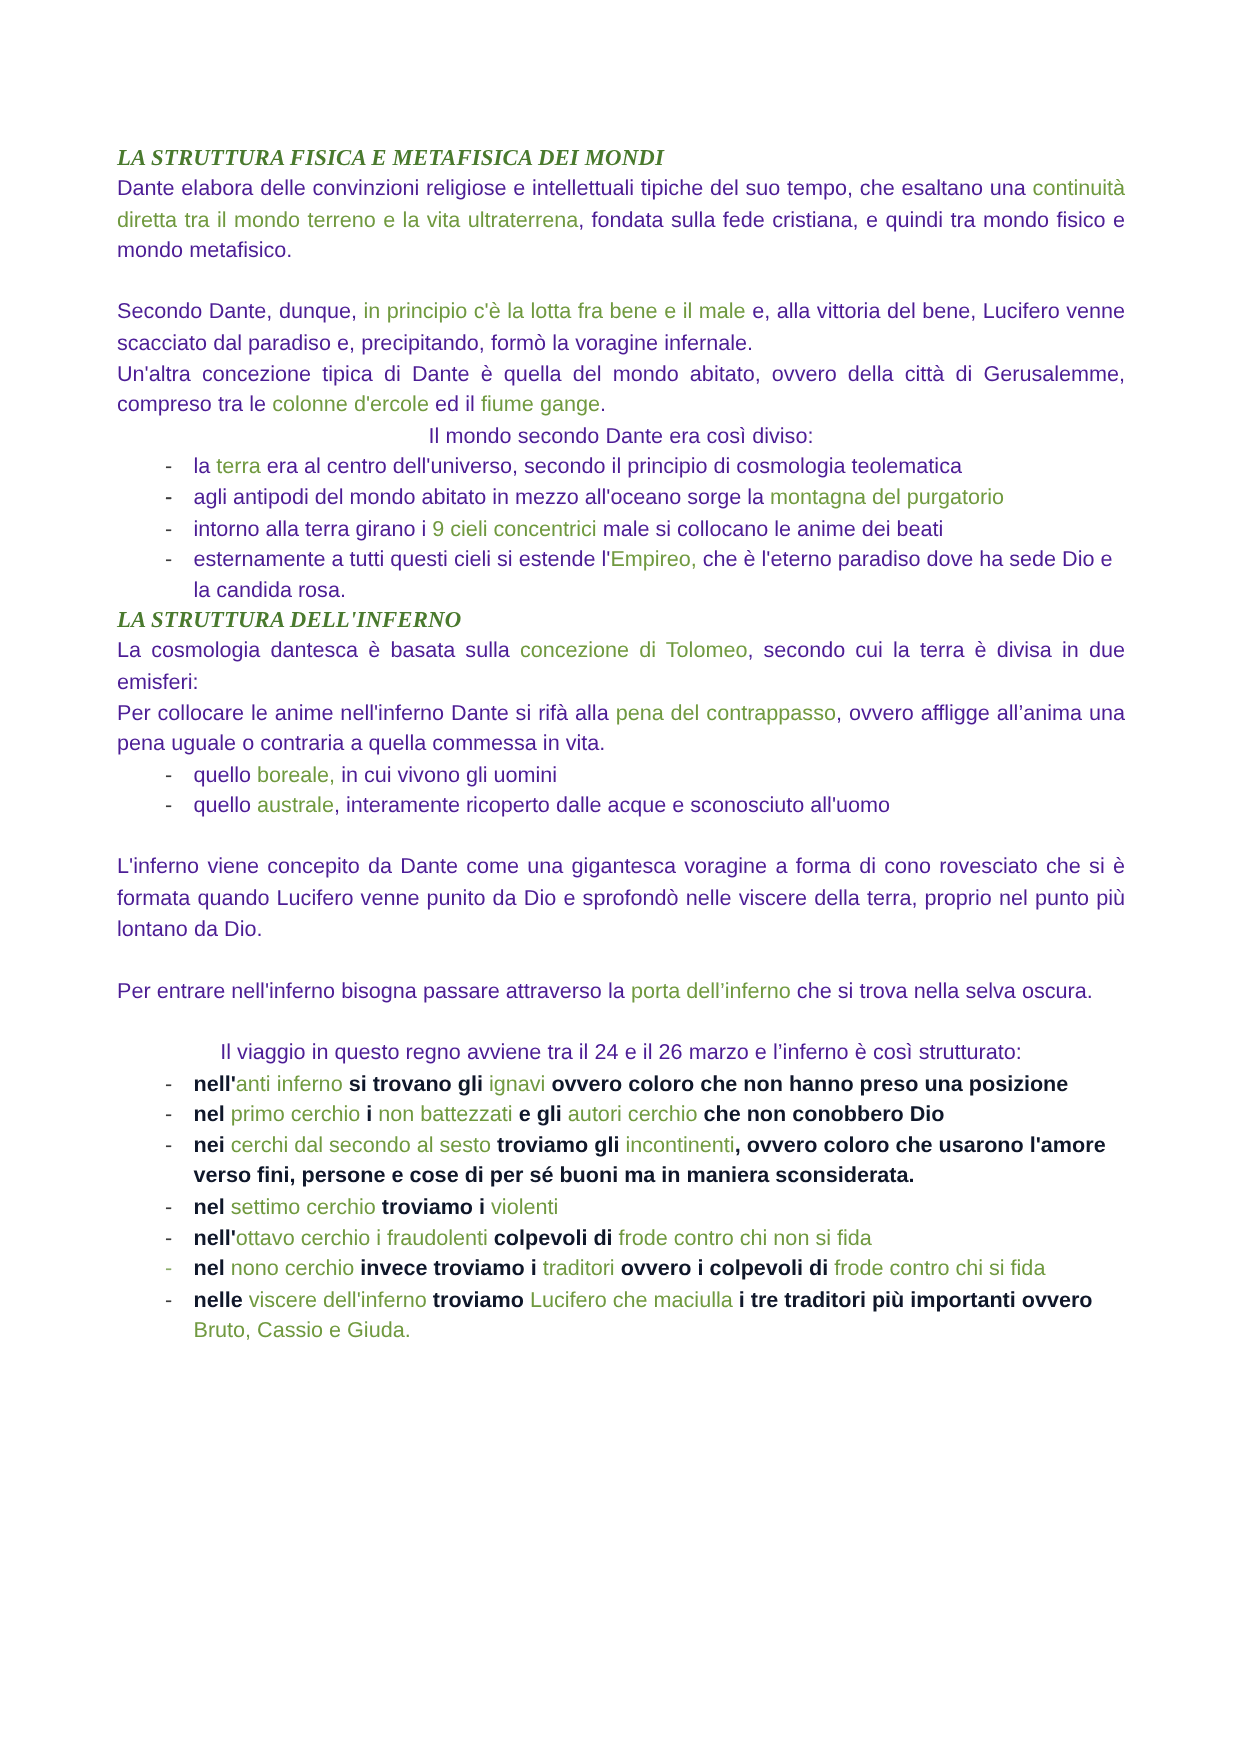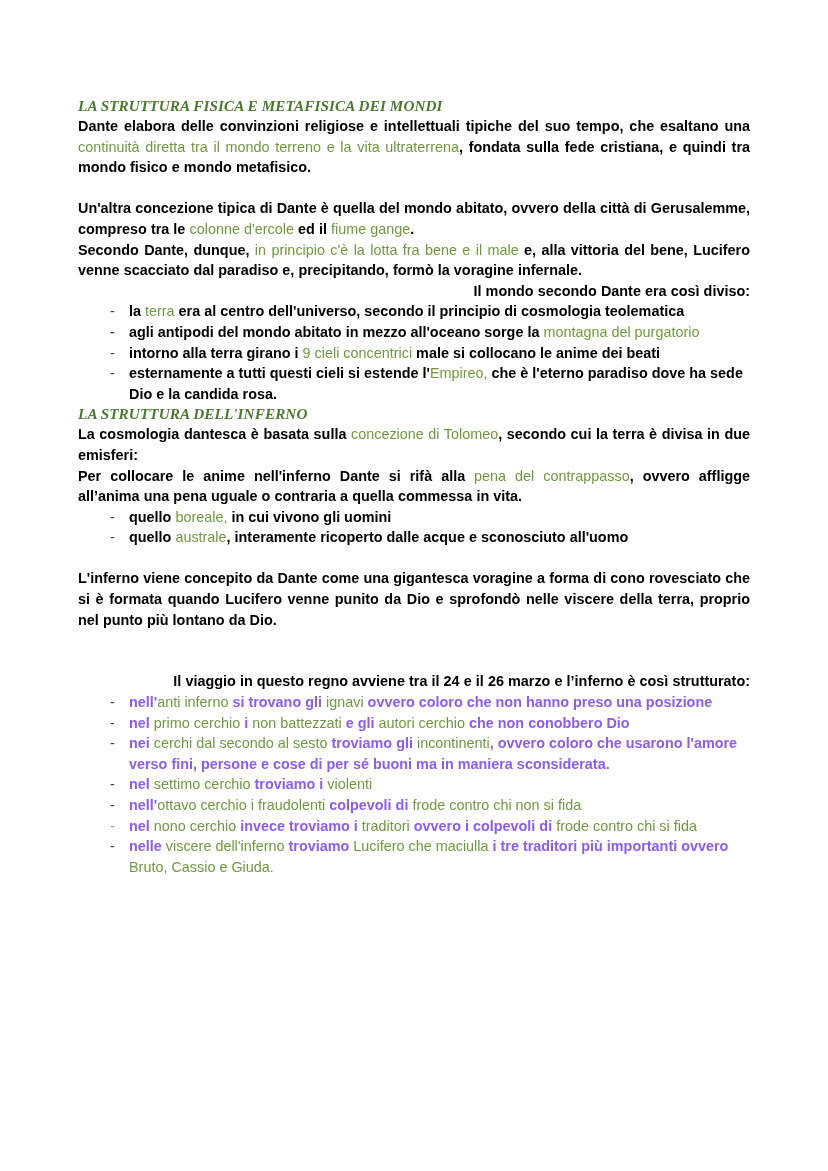--- a/index.html
+++ b/index.html
@@ -41,21 +41,21 @@
 
   p.body-text {
     font-size: 14.4px;
     line-height: 20.6px;
     text-align: justify;
     margin: 0;
     color: #1c1c1c;
     word-spacing: 0.1px;
   }
   p.body-text.nojust {
-    text-align: right;
+    text-align: center;
   }
 
   .spacer-line {
     height: 20.6px;
   }
 
   ul.dash-list {
     list-style: none;
     margin: 0;
     padding: 0;
@@ -74,36 +74,36 @@
     top: 0;
     color: #3c3c3c;
     font-size: 14.4px;
     line-height: 20.6px;
   }
   ul.dash-list > li.greendash .dash {
     color: #8aab6a;
   }
 
   .g   { color: #70993f; }
-  .b   { font-weight: bold; color: #8b5cf6; }
+  .b   { font-weight: bold; color: #0f172a; }
 
-  .blk { color: #000000; font-weight: bold; }
+  .blk { color: #4c1d95; }
 </style>
 </head>
 <body>
 
 <div class="page">
   <div class="content">
 
     <h2 class="section-heading">LA STRUTTURA FISICA E METAFISICA DEI MONDI</h2>
 
     <p class="body-text"><span class="blk">Dante elabora delle convinzioni religiose e intellettuali tipiche del suo tempo, che esaltano una </span><span class="g">continuità diretta tra il mondo terreno e la vita ultraterrena</span><span class="blk">, fondata sulla fede cristiana, e quindi tra mondo fisico e mondo metafisico.</span></p>
     <div class="spacer-line"></div>
+    <p class="body-text"><span class="blk">Secondo Dante, dunque, </span><span class="g">in principio c'è la lotta fra bene e il male</span><span class="blk"> e, alla vittoria del bene, Lucifero venne scacciato dal paradiso e, precipitando, formò la voragine infernale.</span></p>
     <p class="body-text"><span class="blk">Un'altra concezione tipica di Dante è quella del mondo abitato, ovvero della città di Gerusalemme, compreso tra le </span><span class="g">colonne d'ercole</span><span class="blk"> ed il </span><span class="g">fiume gange</span><span class="blk">.</span></p>
-    <p class="body-text"><span class="blk">Secondo Dante, dunque, </span><span class="g">in principio c'è la lotta fra bene e il male</span><span class="blk"> e, alla vittoria del bene, Lucifero venne scacciato dal paradiso e, precipitando, formò la voragine infernale.</span></p>
     <p class="body-text nojust"><span class="blk">Il mondo secondo Dante era così diviso:</span></p>
 
     <ul class="dash-list">
         <li><span class="dash">-</span><span><span class="blk">la </span><span class="g">terra</span><span class="blk"> era al centro dell'universo, secondo il principio di cosmologia teolematica</span></span></li>
         <li><span class="dash">-</span></li>
         <li><span class="dash">-</span><span><span class="blk">agli antipodi del mondo abitato in mezzo all'oceano sorge la </span><span class="g">montagna del purgatorio</span></span></li>
         <li><span class="dash">-</span><span><span class="blk">intorno alla terra girano i </span><span class="g">9 cieli concentrici</span><span class="blk"> male si collocano le anime dei beati</span></span></li>
         <li><span class="dash">-</span><span><span class="blk">esternamente a tutti questi cieli si estende l'</span><span class="g">Empireo,</span><span class="blk"> che è l'eterno paradiso dove ha sede Dio e la candida rosa.</span></span></li>
       </ul>
 
@@ -113,20 +113,21 @@
     <p class="body-text"><span class="blk">Per collocare le anime nell'inferno Dante si rifà alla </span><span class="g">pena del contrappasso</span><span class="blk">, ovvero affligge all’anima una pena uguale o contraria a quella commessa in vita.</span></p>
 
     <ul class="dash-list">
         <li><span class="dash">-</span><span><span class="blk">quello </span><span class="g">boreale,</span><span class="blk"> in cui vivono gli uomini</span></span></li>
         <li><span class="dash">-</span><span><span class="blk">quello </span><span class="g">australe</span><span class="blk">, interamente ricoperto dalle acque e sconosciuto all'uomo</span></span></li>
       </ul>
 
     <div class="spacer-line"></div>
     <p class="body-text"><span class="blk">L'inferno viene concepito da Dante come una gigantesca voragine a forma di cono rovesciato che si è formata quando Lucifero venne punito da Dio e sprofondò nelle viscere della terra, proprio nel punto più lontano da Dio.</span></p>
     <div class="spacer-line"></div>
+    <p class="body-text"><span class="blk">Per entrare nell'inferno bisogna passare attraverso la </span><span class="g">porta dell’inferno</span><span class="blk"> che si trova nella selva oscura.</span></p>
     <div class="spacer-line"></div>
     <p class="body-text nojust"><span class="blk">Il viaggio in questo regno avviene tra il 24 e il 26 marzo e l’inferno è così strutturato:</span></p>
 
     <ul class="dash-list">
         <li><span class="dash">-</span><span><span class="b">nell'</span><span class="g">anti inferno</span><span class="b"> si trovano gli </span><span class="g">ignavi</span><span class="b"> ovvero coloro che non hanno preso una posizione</span></span></li>
         <li><span class="dash">-</span><span><span class="b">nel </span><span class="g">primo cerchio</span><span class="b"> i </span><span class="g">non battezzati</span><span class="b"> e gli </span><span class="g">autori cerchio</span><span class="b"> che non conobbero Dio</span></span></li>
         <li><span class="dash">-</span><span><span class="b">nei </span><span class="g">cerchi dal secondo al sesto</span><span class="b"> troviamo gli </span><span class="g">incontinenti</span><span class="b">, ovvero coloro che usarono l'amore verso fini, persone e cose di per sé buoni ma in maniera sconsiderata.</span></span></li>
         <li><span class="dash">-</span><span><span class="b">nel </span><span class="g">settimo cerchio</span><span class="b"> troviamo i </span><span class="g">violenti</span></span></li>
         <li><span class="dash">-</span><span><span class="b">nell'</span><span class="g">ottavo cerchio i fraudolenti</span><span class="b"> colpevoli di </span><span class="g">frode contro chi non si fida</span></span></li>
         <li class="greendash"><span class="dash">-</span><span><span class="b">nel </span><span class="g">nono cerchio</span><span class="b"> invece troviamo i </span><span class="g">traditori</span><span class="b"> ovvero i colpevoli di </span><span class="g">frode contro chi si fida</span></span></li>

